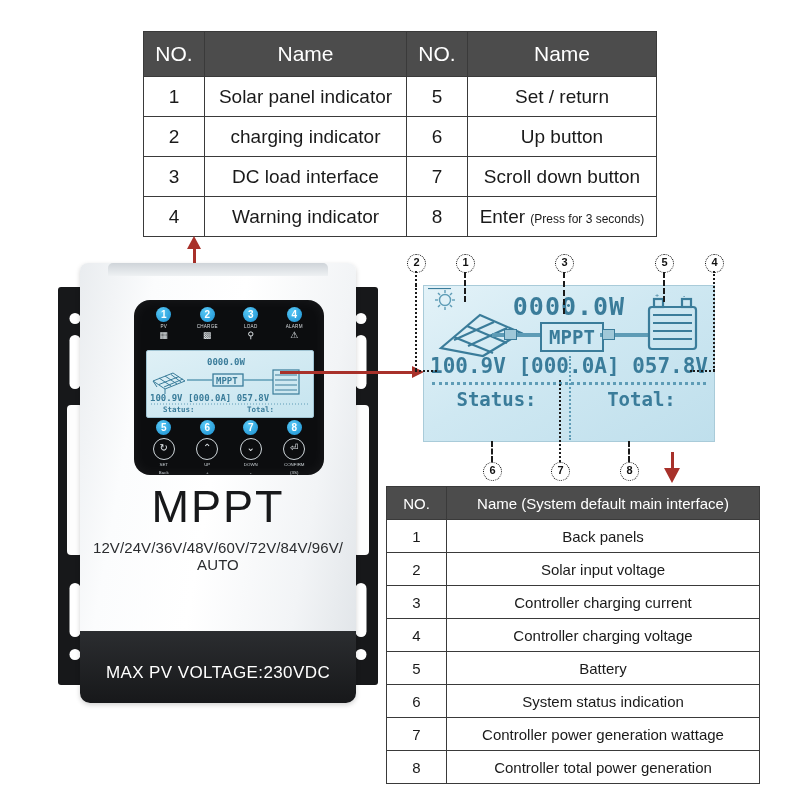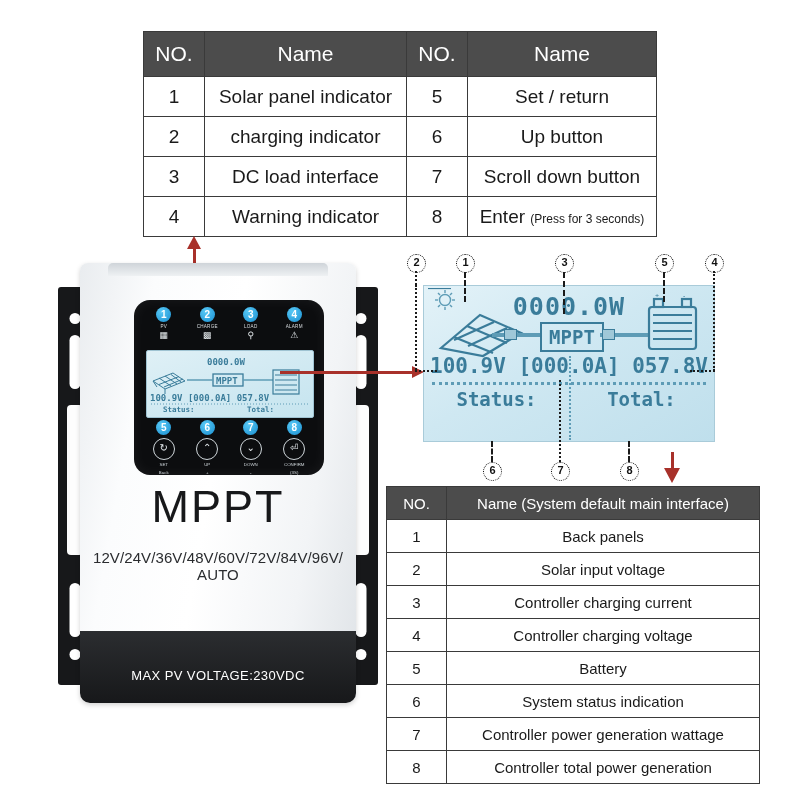--- a/index.html
+++ b/index.html
@@ -50,21 +50,21 @@
 
   .body-main{position:absolute;left:22px;top:0px;width:276px;height:440px;
     background:linear-gradient(100deg,#e9ecef 0%,#fbfcfd 22%,#ffffff 48%,#f2f4f6 78%,#dfe3e7 100%);
     border-radius:8px 8px 10px 10px;
     box-shadow:0 2px 5px rgba(0,0,0,.18);}
   .body-top-strip{position:absolute;left:28px;top:0;width:220px;height:13px;
     background:linear-gradient(180deg,#cfd4d9,#eef1f3);border-radius:5px 5px 0 0;}
   .body-bottom{position:absolute;left:0;bottom:0;width:276px;height:72px;
     background:linear-gradient(180deg,#2b2d30,#17181a);border-radius:0 0 10px 10px;}
   .max-pv{position:absolute;left:0;bottom:20px;width:276px;text-align:center;
-    color:#ffffff;font-size:13px;letter-spacing:.4px;}
+    color:#ffffff;font-size:17px;letter-spacing:.4px;}
 
   .panel{position:absolute;left:54px;top:37px;width:190px;height:175px;
     background:#0c0d0f;border-radius:16px;box-shadow:inset 0 0 14px rgba(255,255,255,.06);}
 
   .led-row{position:absolute;left:8px;top:7px;width:174px;height:42px;
     display:flex;justify-content:space-around;align-items:flex-start;}
   .led{width:38px;text-align:center;}
   .led .dot{width:15px;height:15px;border-radius:50%;margin:0 auto;
     background:radial-gradient(circle at 35% 30%,#57c8f5,#1a8fd1);
     color:#fff;font-size:10px;line-height:15px;font-weight:bold;}
@@ -82,21 +82,21 @@
     background:radial-gradient(circle at 35% 30%,#57c8f5,#1a8fd1);
     color:#fff;font-size:10px;line-height:15px;font-weight:bold;}
   .btncol .key{width:20px;height:20px;margin:3px auto 0;border-radius:50%;
     border:1.2px solid #cfd6da;color:#e8edf0;font-size:10px;line-height:18px;}
   .btncol .k1{font-size:10px;}
   .btncol .kl{font-size:4.4px;color:#cfd6da;margin-top:2px;line-height:5.5px;}
 
   .brand{position:absolute;left:0;top:218px;width:276px;text-align:center;}
   .brand .m{font-size:45px;letter-spacing:2px;color:#17181a;line-height:52px;}
   .brand .s{font-size:16px;letter-spacing:1.2px;color:#2a2c2f;margin-top:-2px;}
-  .brand .v{font-size:15px;letter-spacing:.1px;color:#2a2c2f;margin-top:16px;}
+  .brand .v{font-size:15px;letter-spacing:.1px;color:#2a2c2f;margin-top:6px;}
 
   
   .lcd-big{position:absolute;left:423px;top:285px;width:290px;height:155px;
     background:linear-gradient(150deg,#e3f2f8 0%,#cfe8f2 45%,#bfdfec 100%);
     border:1px solid #a9cbd9;}
   .lcd-big .watt{position:absolute;left:0;top:6px;width:290px;text-align:center;
     font-family:"DejaVu Sans Mono",monospace;font-size:25px;font-weight:bold;
     color:#3a7c9a;letter-spacing:1px;}
   .lcd-big .mppt{position:absolute;left:116px;top:36px;width:60px;height:26px;
     border:2.4px solid #3a7c9a;display:flex;align-items:center;justify-content:center;

